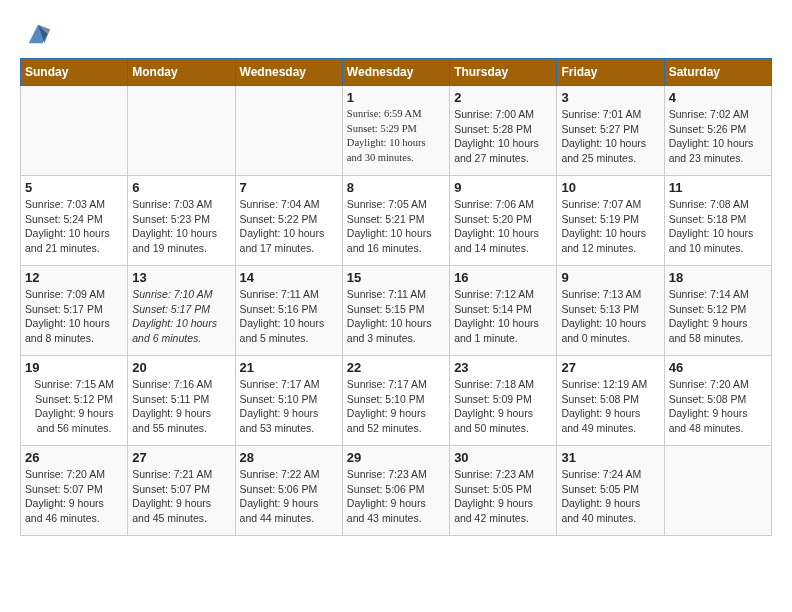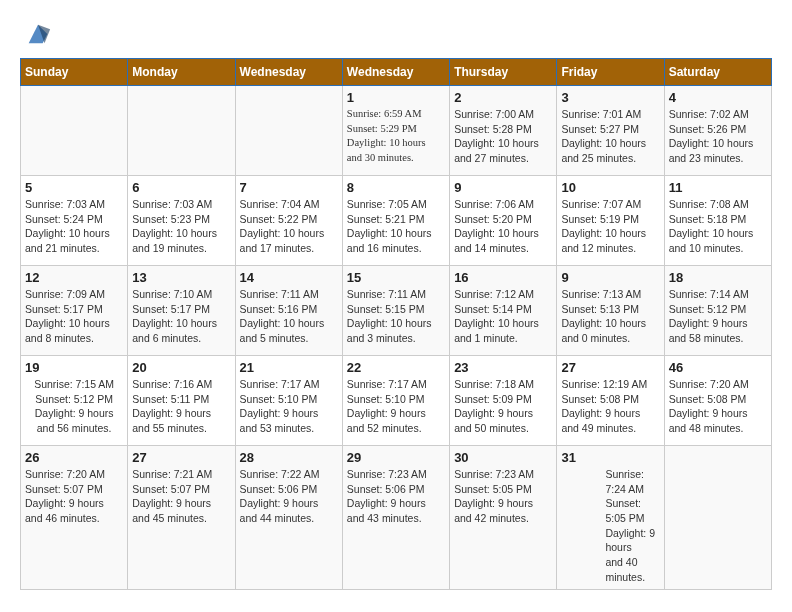--- a/index.html
+++ b/index.html
@@ -212,21 +212,21 @@
       <tr>
         <td>
           <div class="day-num">12</div>
           <div class="day-info" style="white-space: pre-line;">Sunrise: 7:09 AM
 Sunset: 5:17 PM
 Daylight: 10 hours
 and 8 minutes.</div>
         </td>
         <td>
           <div class="day-num">13</div>
-          <div class="day-info" style="white-space: pre-line;">Sunrise: 7:10 AM
+          <div class="day-info" style="white-space: pre-line; font-style: italic;">Sunrise: 7:10 AM
 Sunset: 5:17 PM
 Daylight: 10 hours
 and 6 minutes.</div>
         </td>
         <td>
           <div class="day-num">14</div>
           <div class="day-info" style="white-space: pre-line;">Sunrise: 7:11 AM
 Sunset: 5:16 PM
 Daylight: 10 hours
 and 5 minutes.</div>
@@ -342,21 +342,21 @@
         </td>
         <td>
           <div class="day-num">30</div>
           <div class="day-info" style="white-space: pre-line;">Sunrise: 7:23 AM
 Sunset: 5:05 PM
 Daylight: 9 hours
 and 42 minutes.</div>
         </td>
         <td>
           <div class="day-num">31</div>
-          <div class="day-info" style="white-space: pre-line; margin-left: 44px;">Sunrise: 7:24 AM
+          <div class="day-info" style="white-space: pre-line;">Sunrise: 7:24 AM
 Sunset: 5:05 PM
 Daylight: 9 hours
 and 40 minutes.</div>
         </td>
         <td class="empty-cell"></td>
       </tr>
     </tbody>
 </table>
 
 </body></html>

